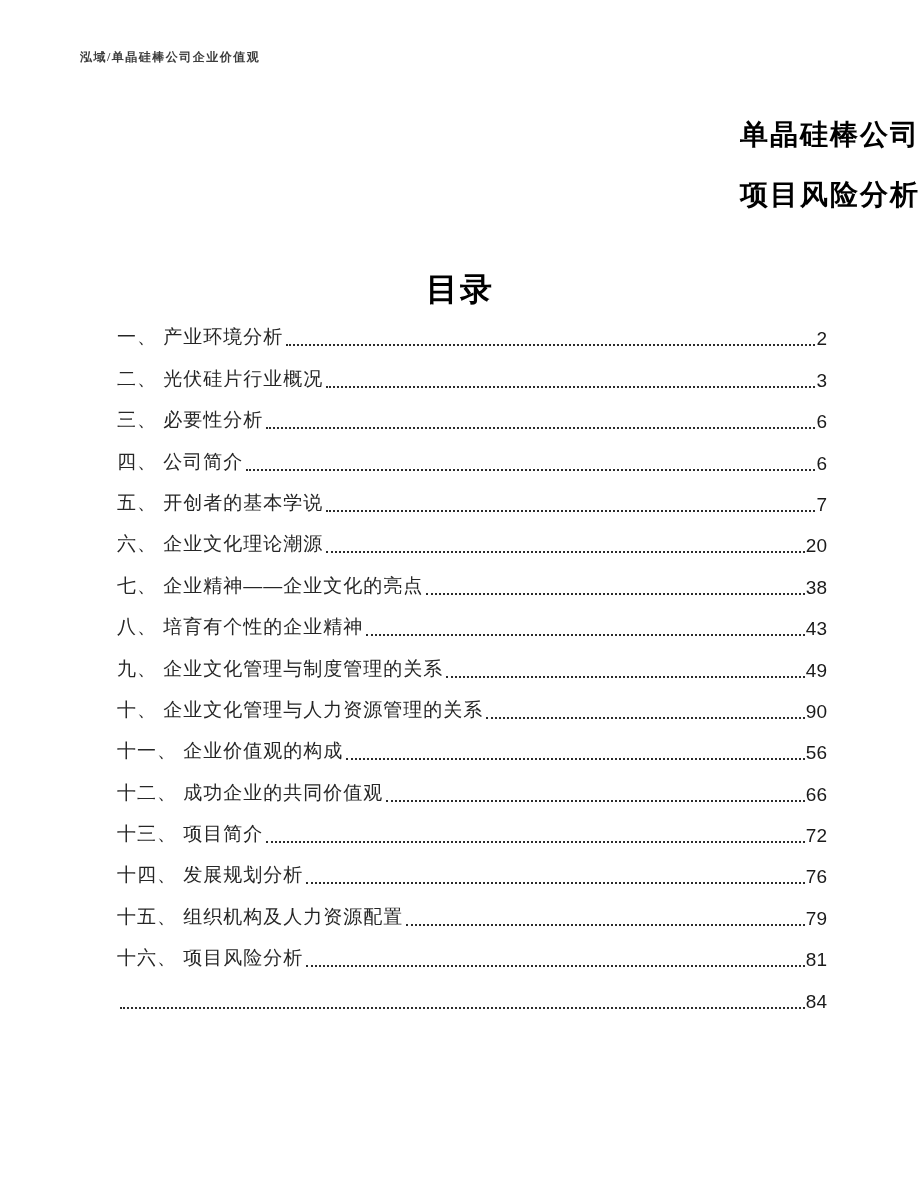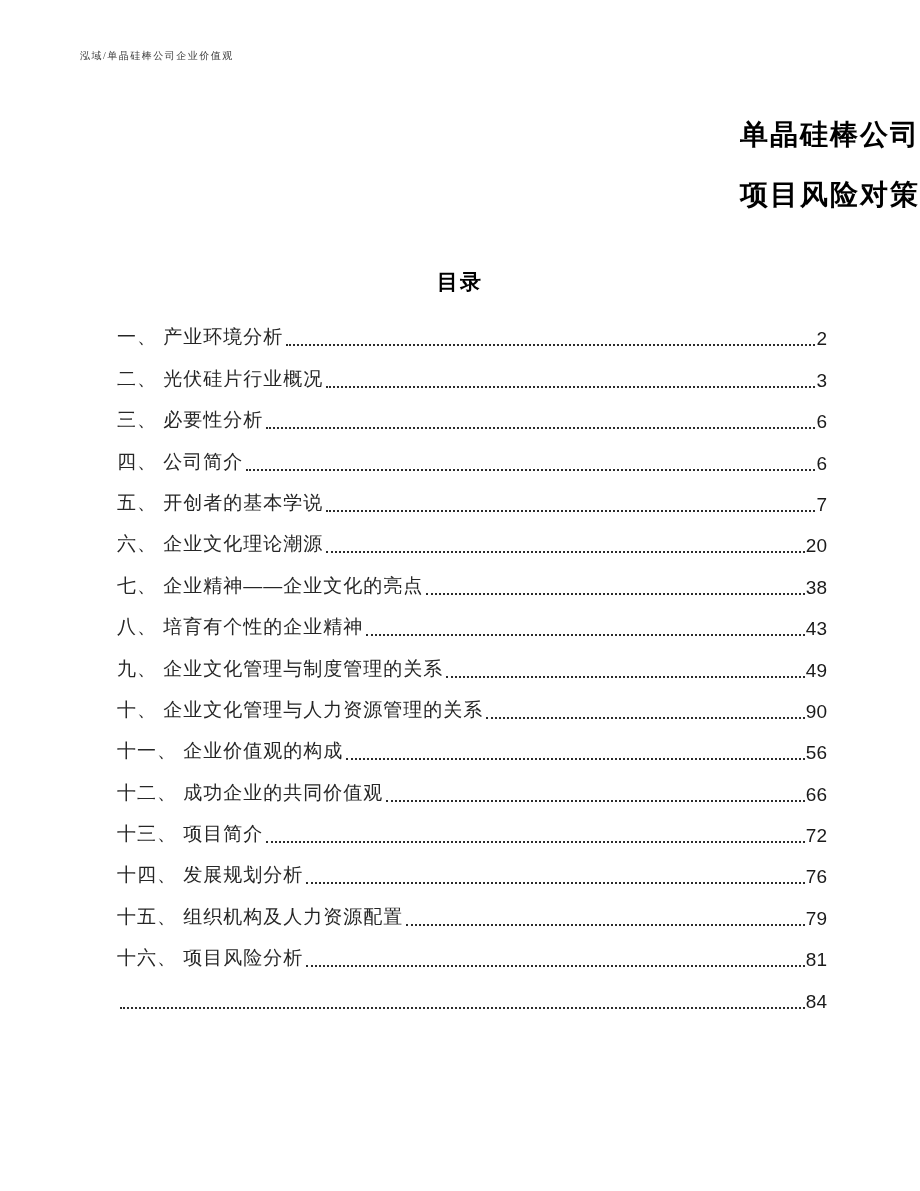--- a/index.html
+++ b/index.html
@@ -9,24 +9,25 @@
     height: 1191px;
     background: #ffffff;
     font-family: "Liberation Sans", sans-serif;
     color: #1f1f1f;
     overflow: hidden;
   }
   .doc-header {
     position: absolute;
     top: 49px;
     left: 80px;
-    font-size: 10px;
+    font-size: 12px;
     letter-spacing: 1.5px;
     color: #3c3c3c;
     font-family: "Liberation Serif", serif;
+    font-weight: bold;
   }
   .doc-title {
     position: absolute;
     left: 0;
     width: 100%;
     margin: 0;
     text-align: right;
     font-size: 28px;
     font-weight: bold;
     letter-spacing: 2px;
@@ -34,21 +35,21 @@
   }
   .title-1 { top: 116px; }
   .title-2 { top: 176px; }
   .toc-heading {
     position: absolute;
     top: 268px;
     left: 0;
     width: 100%;
     margin: 0;
     text-align: center;
-    font-size: 21px;
+    font-size: 32px;
     font-weight: bold;
     letter-spacing: 2px;
     color: #000000;
   }
   .toc {
     position: absolute;
     top: 318px;
     left: 117px;
     right: 93px;
   }
@@ -83,21 +84,21 @@
 </head>
 <body>
 
 <div class="page">
 
   <div class="doc-header">
     <span>泓域/单晶硅棒公司企业价值观</span>
   </div>
 
   <h1 class="doc-title title-1">单晶硅棒公司</h1>
-  <h1 class="doc-title title-2">项目风险对策</h1>
+  <h1 class="doc-title title-2">项目风险分析</h1>
 
   <h2 class="toc-heading">目录</h2>
 
   <div class="toc">
 
     <div class="toc-row">
       <span class="toc-label">一、 产业环境分析</span>
       <span class="toc-dots"></span>
       <span class="toc-page">2</span>
     </div>

